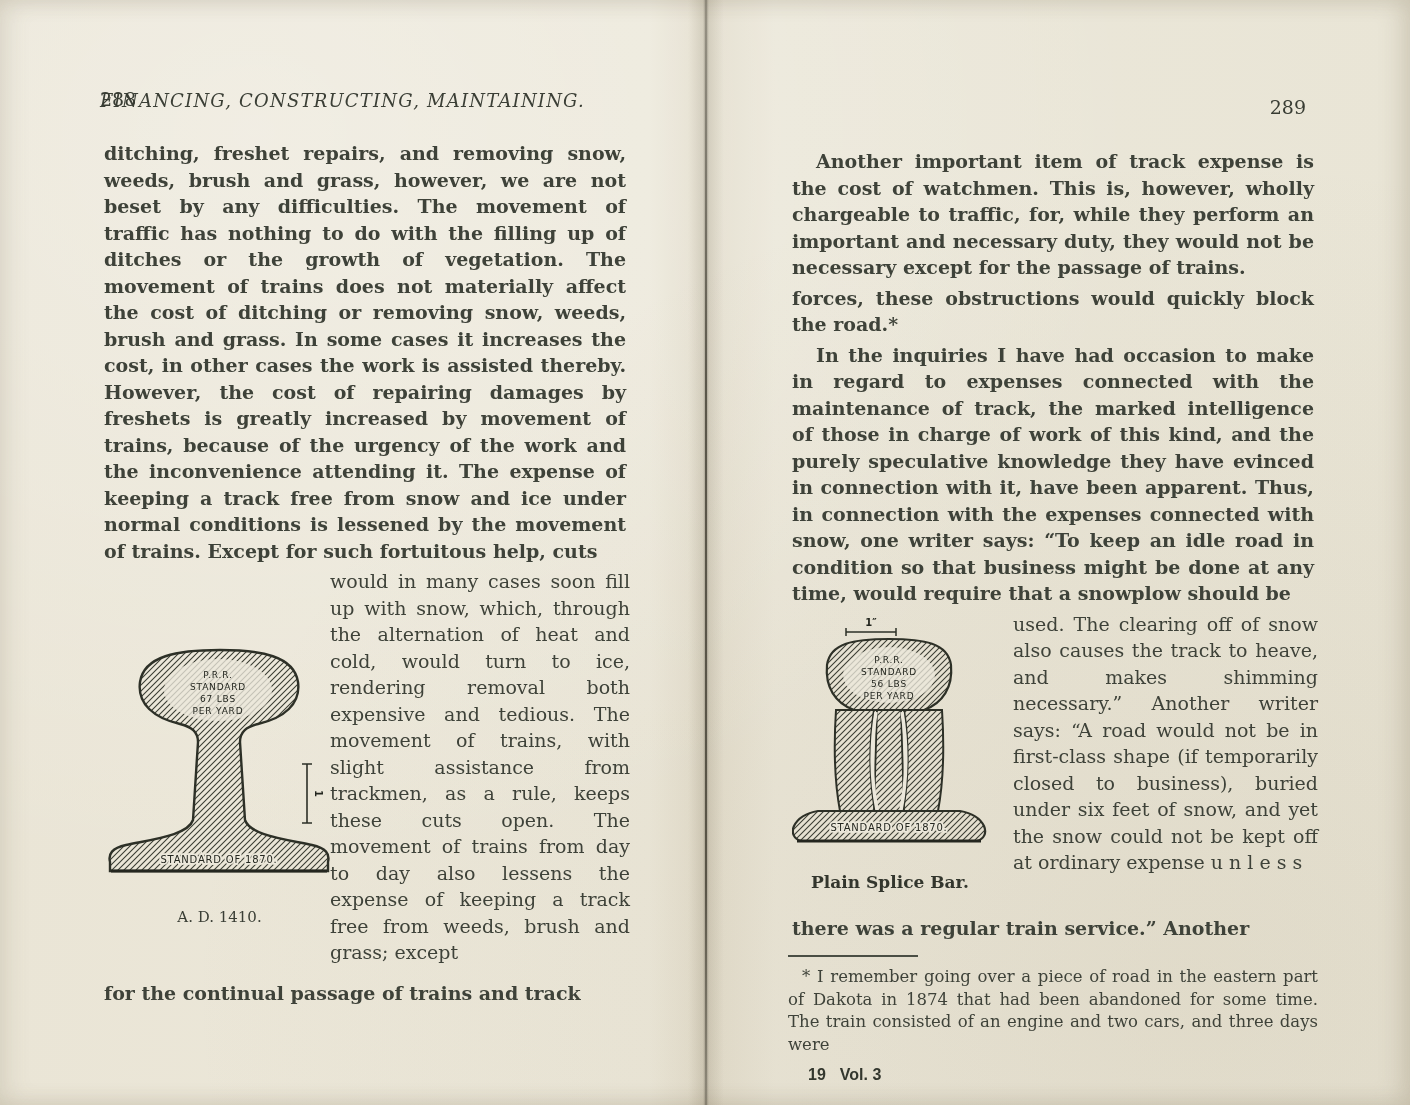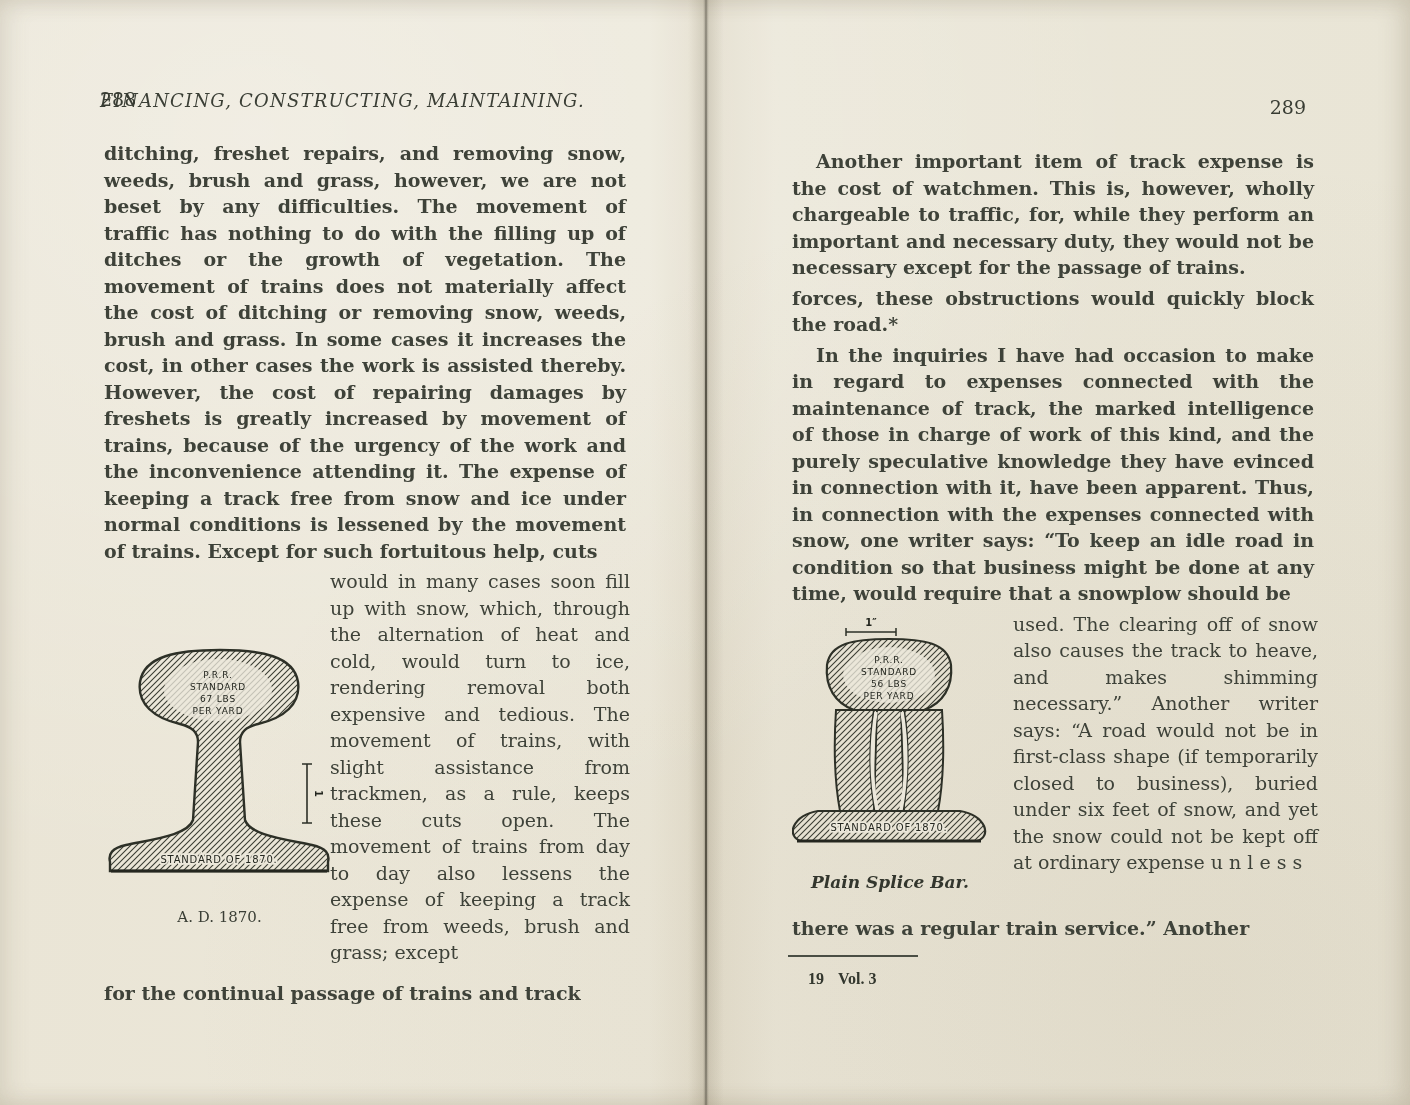--- a/index.html
+++ b/index.html
@@ -40,25 +40,25 @@
   .indent{text-indent:24px;}
   .wrap-row{position:relative;}
   .wrap-row-left{min-height:408px;}
   .wrap-row-right{min-height:300px;}
   .wrap-text-left{margin-left:230px;width:300px;}
   .wrap-text-right{margin-left:225px;width:305px;}
   .figure{position:absolute;text-align:center;}
   .figure-left{left:2px;top:72px;width:235px;}
   .figure-right{left:4px;top:4px;width:196px;}
   .fig-caption{font-size:15px;margin-top:2px;color:#3a3e35;}
-  .fig-caption-bold{font-size:17px;font-weight:bold;margin-top:3px;color:#33362d;font-style:italic;}
+  .fig-caption-bold{font-size:17px;font-weight:bold;margin-top:3px;color:#33362d;}
   .footnote-rule{width:130px;border-top:2px solid #4a4e44;margin:14px 0 9px 0;}
   .footnote{font-size:16.5px;line-height:22.5px;text-align:justify;}
   .footnote .fn-indent{display:inline-block;width:14px;}
-  .signature{margin-top:6px;padding-left:20px;font-family:Liberation Serif, serif;font-weight:bold;font-size:16px;color:#33372e;}
+  .signature{margin-top:6px;padding-left:20px;font-family:Liberation Sans, sans-serif;font-weight:bold;font-size:16px;color:#33372e;}
   .signature span{margin-right:14px;}
   svg text{font-family:"DejaVu Sans", sans-serif;}
   .fig-label{font-size:9px;letter-spacing:0.8px;fill:#23261f;}
   .fig-label-halo{paint-order:stroke;stroke:#ece8db;stroke-width:3.5px;}
   .dim-label{font-size:10px;font-weight:bold;fill:#23261f;}
 </style>
 </head>
 <body>
 
 <div class="spread">
@@ -96,21 +96,21 @@
             <text x="116" y="62" text-anchor="middle" class="fig-label">67 LBS</text>
             <text x="116" y="74" text-anchor="middle" class="fig-label">PER YARD</text>
 
             <g>
               <path d="M 205,124 L 205,183 M 200,124 L 210,124 M 200,183 L 210,183" stroke="#2d3027" stroke-width="1.6" fill="none"></path>
               <text x="213" y="150" class="dim-label" transform="rotate(90 213 150)">1</text>
             </g>
 
             <text x="117" y="223" text-anchor="middle" class="fig-label fig-label-halo" style="font-size:10px;">STANDARD OF 1870.</text>
           </svg>
-          <div class="fig-caption">A. D. 1870.</div>
+          <div class="fig-caption">A. D. 1410.</div>
         </div>
         <div class="wrap-text-left">would in many cases soon fill up with snow, which, through the alternation of heat and cold, would turn to ice, rendering removal both expensive and tedious.  The movement of trains, with slight assistance from trackmen, as a rule, keeps these cuts open.  The movement of trains from day to day also lessens the expense of keeping a track free from weeds, brush and grass; except</div>
       </div>
 
       <p class="para">for the continual passage of trains and track</p>
     </div>
   </div>
 
   <div class="page page-right">
     <div class="page-header">
@@ -159,19 +159,20 @@
             <text x="97" y="216" text-anchor="middle" class="fig-label fig-label-halo" style="font-size:10px;">STANDARD OF 1870.</text>
           </svg>
           <div class="fig-caption-bold">Plain Splice Bar.</div>
         </div>
         <div class="wrap-text-right">used.  The clearing off of snow also causes the track to heave, and makes shimming necessary.”  Another writer says:  “A road would not be in first-class shape (if temporarily closed to business), buried under six feet of snow, and yet the snow could not be kept off at ordinary expense u n l e s s</div>
       </div>
 
       <p class="para">there was a regular train service.”  Another</p>
 
       <div class="footnote-rule"></div>
+      <div class="footnote"><span class="fn-indent"></span><span>* I remember going over a piece of road in the eastern part of Dakota in 1874 that had been abandoned for some time.  The train consisted of an engine and two cars, and three days were</span></div>
 
       <div class="signature">
         <span>19</span><span>Vol. 3</span>
       </div>
     </div>
   </div>
 </div>
 
 </body></html>

